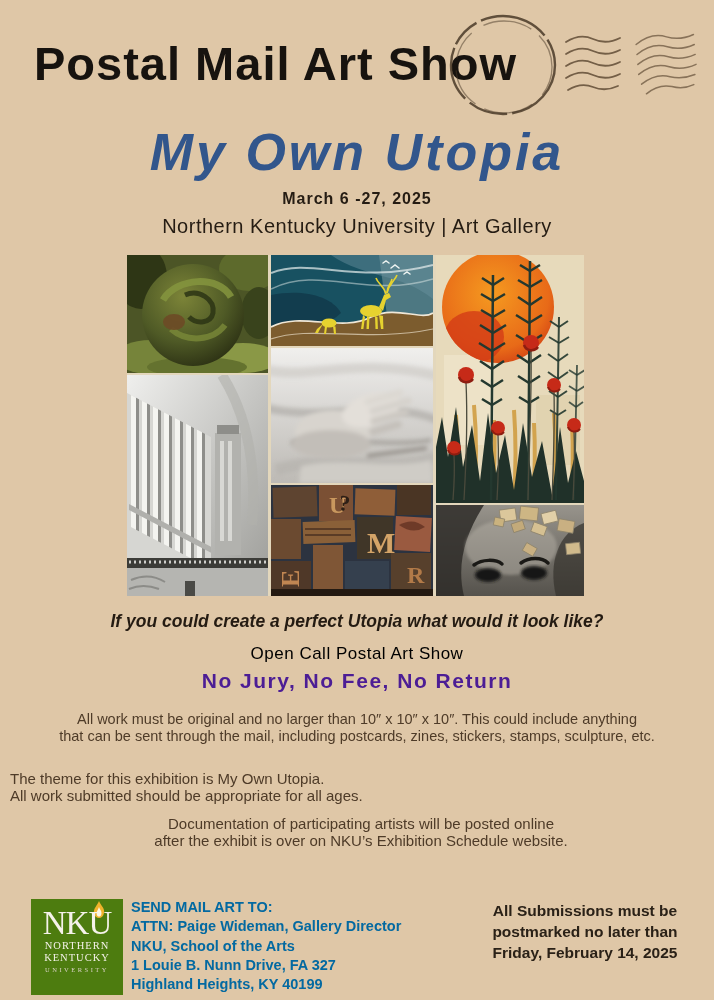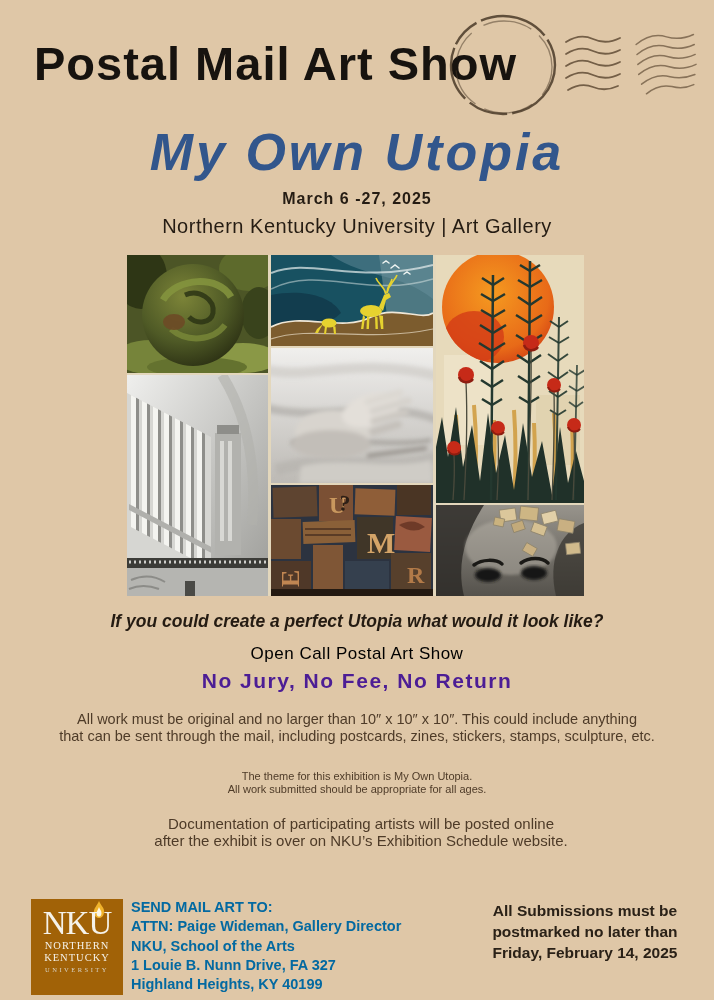--- a/index.html
+++ b/index.html
@@ -51,31 +51,31 @@
   }
   .no-jury {
     position:absolute; left:0; right:0; top:669px; text-align:center;
     font-size:21px; font-weight:700; letter-spacing:1.5px; color:#4c1d95;
   }
   .rules {
     position:absolute; left:10px; right:10px; top:711px; text-align:center;
     font-size:14.5px; line-height:1.2; color:#4e3b28;
   }
   .theme {
-    position:absolute; left:10px; right:10px; top:770px; text-align:center;
-    font-size:11px; line-height:1.15; color:#4e3b28;
+    position:absolute; left:10px; right:10px; top:770px; text-align:left;
+    font-size:15px; line-height:1.15; color:#4e3b28;
   }
   .docs {
     position:absolute; left:18px; right:10px; top:815px; text-align:center;
     font-size:15px; line-height:1.15; color:#4e3b28;
   }
   
   .nku-logo {
     position:absolute; left:31px; top:899px; width:92px; height:96px;
-    background:#a16207; color:#f5f2ea; text-align:center;
+    background:#4d7c0f; color:#f5f2ea; text-align:center;
     font-family:"Liberation Serif", serif; padding-top:8px;
   }
   .nku-acronym { font-size:33px; letter-spacing:-1px; line-height:1.0; position:relative; }
   .nku-l1, .nku-l2 { font-size:10.5px; letter-spacing:1px; line-height:1.18; }
   .nku-l3 { font-size:6.5px; letter-spacing:2.5px; line-height:1.5; color:#d8d2c4; }
   .nku-flame { position:absolute; left:61px; top:2px; }
   .address {
     position:absolute; left:131px; top:898px; text-align:left;
     font-size:14.5px; font-weight:700; line-height:1.33; color:#0369a1;
   }

